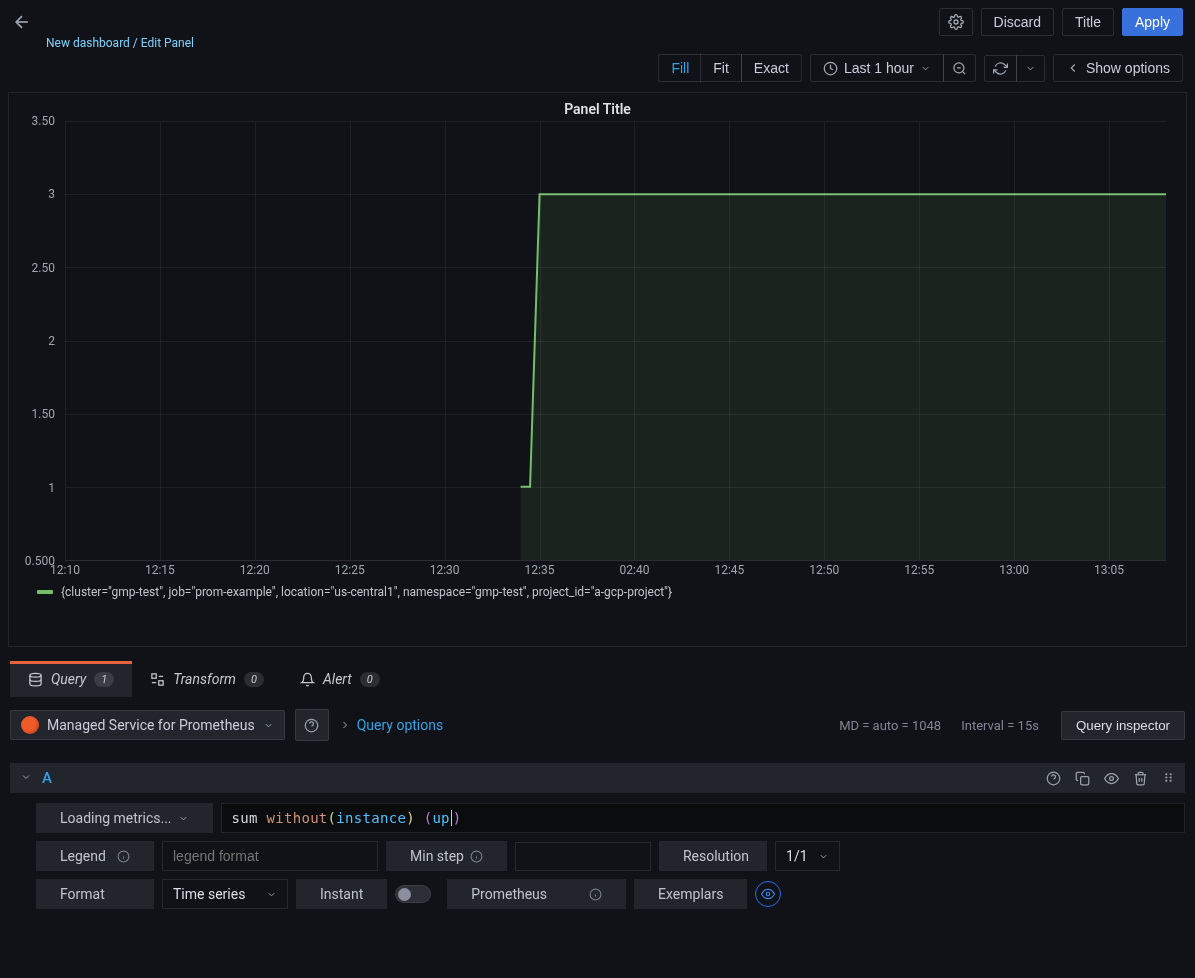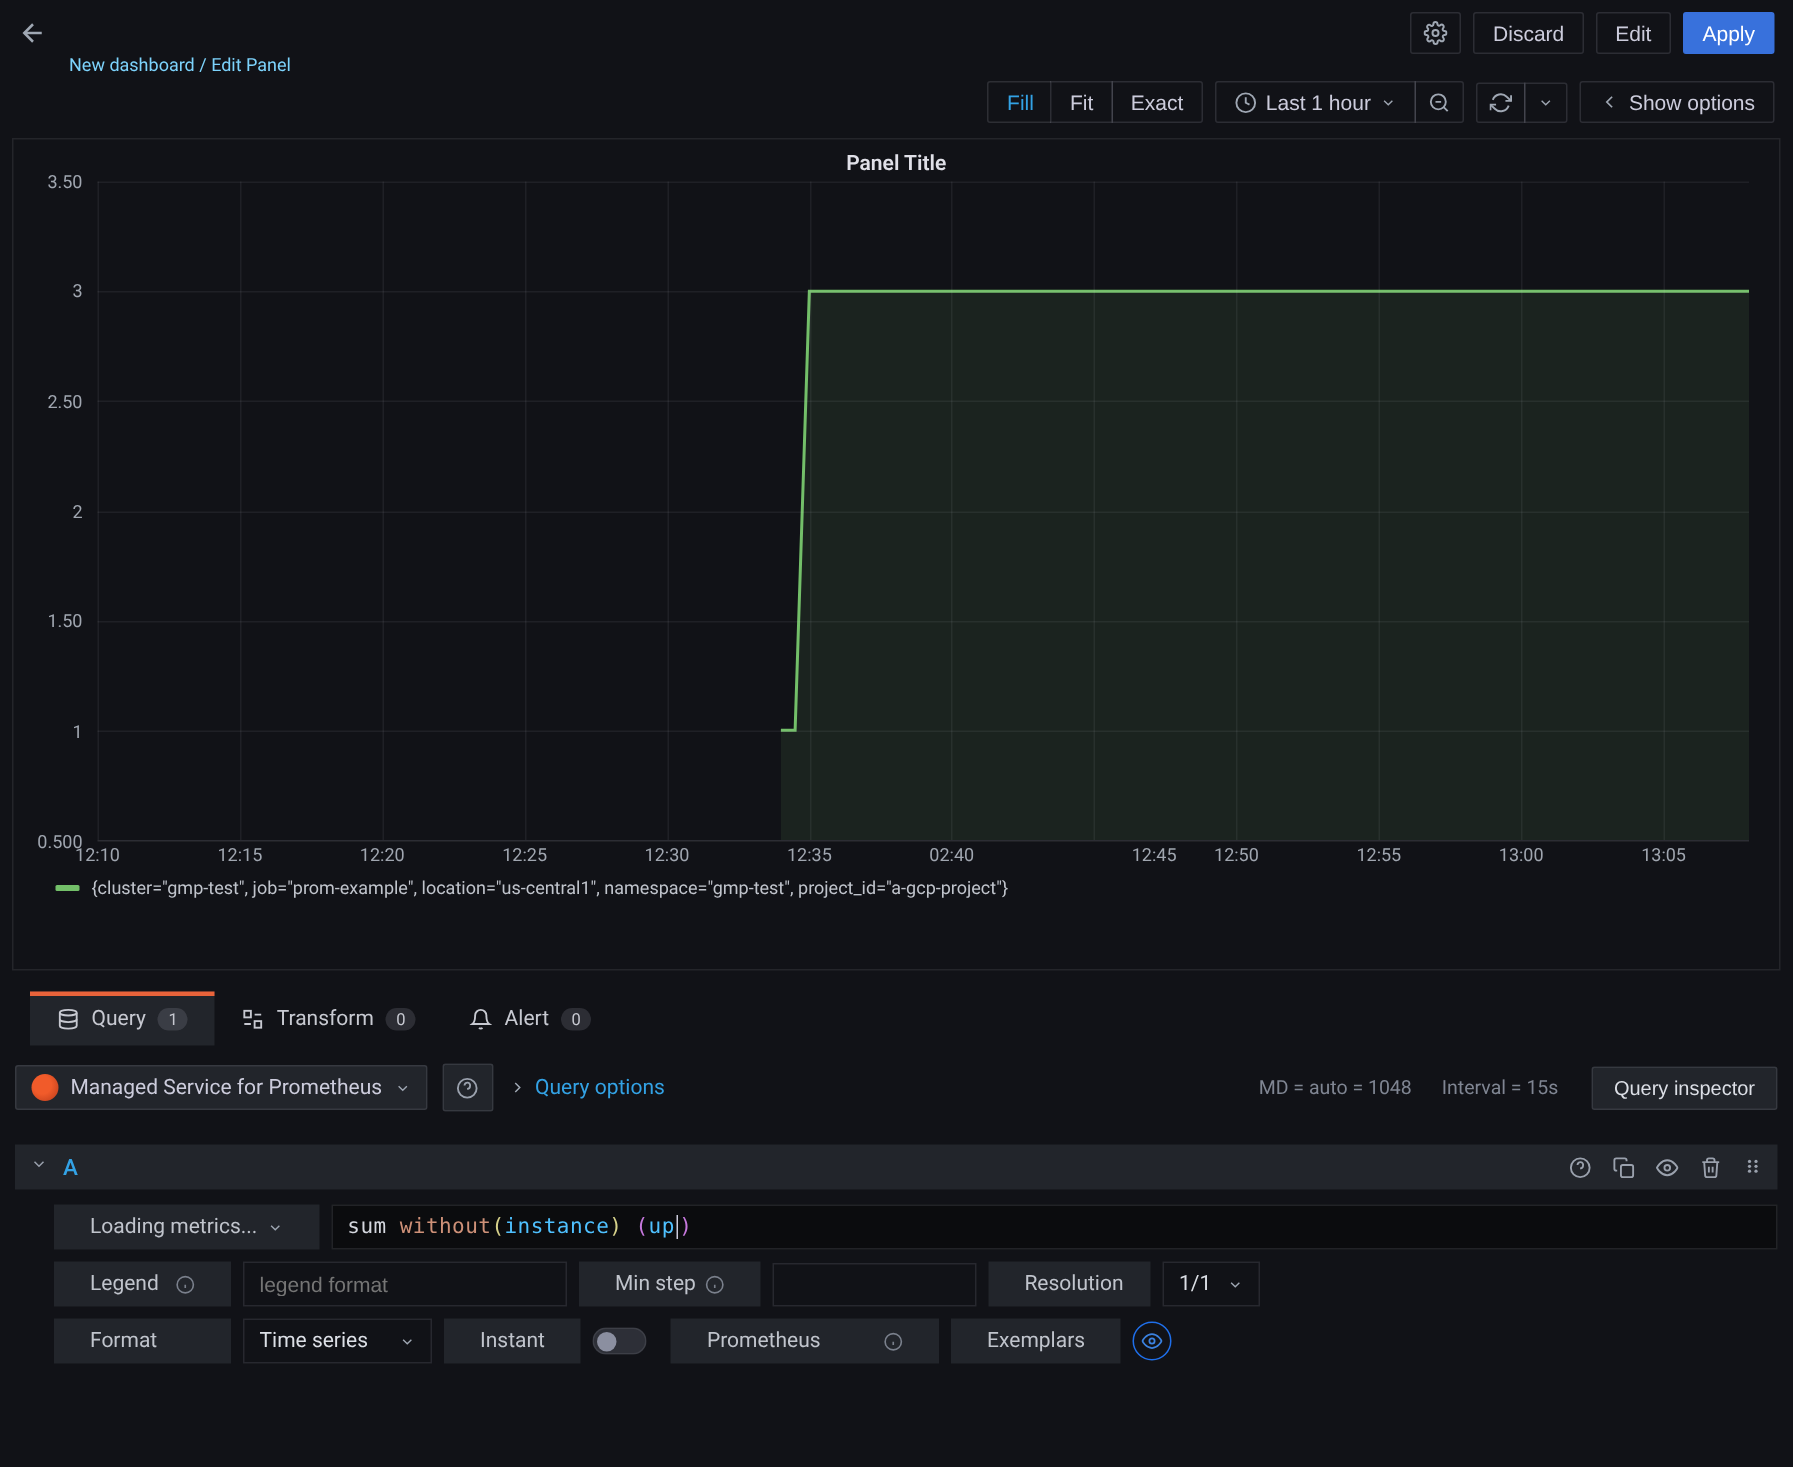--- a/index.html
+++ b/index.html
@@ -106,21 +106,22 @@
     padding: 4px 0 0 16px;
   }
   .legend-swatch {
     width:16px; height:4px; background:#73bf69; border-radius:1px;
   }
 
   .tabs-row {
     display:flex;
     border-bottom: none;
     margin-top:14px;
-    padding-left:20px;
+    padding-left:10px;
+    font-style:italic;
   }
   .tab-item {
     display:flex; align-items:center; gap:8px;
     padding: 10px 18px;
     font-size:14px;
     color: #c7c9d1;
     cursor:pointer;
     position:relative;
   }
   .tab-item.active {
@@ -266,21 +267,21 @@
     <span class="breadcrumb">New dashboard / Edit Panel</span>
   </div>
   <div class="header-right">
     <button class="btn icon-only">
       <svg width="16" height="16" viewBox="0 0 24 24" fill="none" stroke="#9fa7b3" stroke-width="2">
           <circle cx="12" cy="12" r="3"></circle>
           <path d="M19.4 15a1.65 1.65 0 0 0 .33 1.82l.06.06a2 2 0 1 1-2.83 2.83l-.06-.06a1.65 1.65 0 0 0-1.82-.33 1.65 1.65 0 0 0-1 1.51V21a2 2 0 0 1-4 0v-.09a1.65 1.65 0 0 0-1-1.51 1.65 1.65 0 0 0-1.82.33l-.06.06a2 2 0 1 1-2.83-2.83l.06-.06a1.65 1.65 0 0 0 .33-1.82 1.65 1.65 0 0 0-1.51-1H3a2 2 0 0 1 0-4h.09a1.65 1.65 0 0 0 1.51-1 1.65 1.65 0 0 0-.33-1.82l-.06-.06a2 2 0 1 1 2.83-2.83l.06.06a1.65 1.65 0 0 0 1.82.33h0a1.65 1.65 0 0 0 1-1.51V3a2 2 0 0 1 4 0v.09a1.65 1.65 0 0 0 1 1.51h0a1.65 1.65 0 0 0 1.82-.33l.06-.06a2 2 0 1 1 2.83 2.83l-.06.06a1.65 1.65 0 0 0-.33 1.82v0a1.65 1.65 0 0 0 1.51 1H21a2 2 0 0 1 0 4h-.09a1.65 1.65 0 0 0-1.51 1z"></path>
         </svg>
     </button>
     <button class="btn">Discard</button>
-    <button class="btn">Edit</button>
+    <button class="btn">Title</button>
     <button class="btn primary">Apply</button>
   </div>
 </div>
 
 <div class="toolbar">
   <div class="btn-group">
     <button class="btn fill tab-active">Fill</button>
     <button class="btn">Fit</button>
     <button class="btn">Exact</button>
   </div>
@@ -365,21 +366,21 @@
       </div>
   </div>
   <div class="x-ticks" id="x-ticks">
       <div class="x-tick" style="left: 0%;">12:10</div>
       <div class="x-tick" style="left: 8.62069%;">12:15</div>
       <div class="x-tick" style="left: 17.2414%;">12:20</div>
       <div class="x-tick" style="left: 25.8621%;">12:25</div>
       <div class="x-tick" style="left: 34.4828%;">12:30</div>
       <div class="x-tick" style="left: 43.1034%;">12:35</div>
       <div class="x-tick" style="left: 51.7241%;">02:40</div>
-      <div class="x-tick" style="left: 60.3448%; margin-left: 40px;">12:45</div>
+      <div class="x-tick" style="left: 60.3448%;">12:45</div>
       <div class="x-tick" style="left: 68.9655%;">12:50</div>
       <div class="x-tick" style="left: 77.5862%;">12:55</div>
       <div class="x-tick" style="left: 86.2069%;">13:00</div>
       <div class="x-tick" style="left: 94.8276%;">13:05</div>
     </div>
   <div class="legend-row">
     <span class="legend-swatch"></span>
     <span>{cluster="gmp-test", job="prom-example", location="us-central1", namespace="gmp-test", project_id="a-gcp-project"}</span>
   </div>
 </div>

